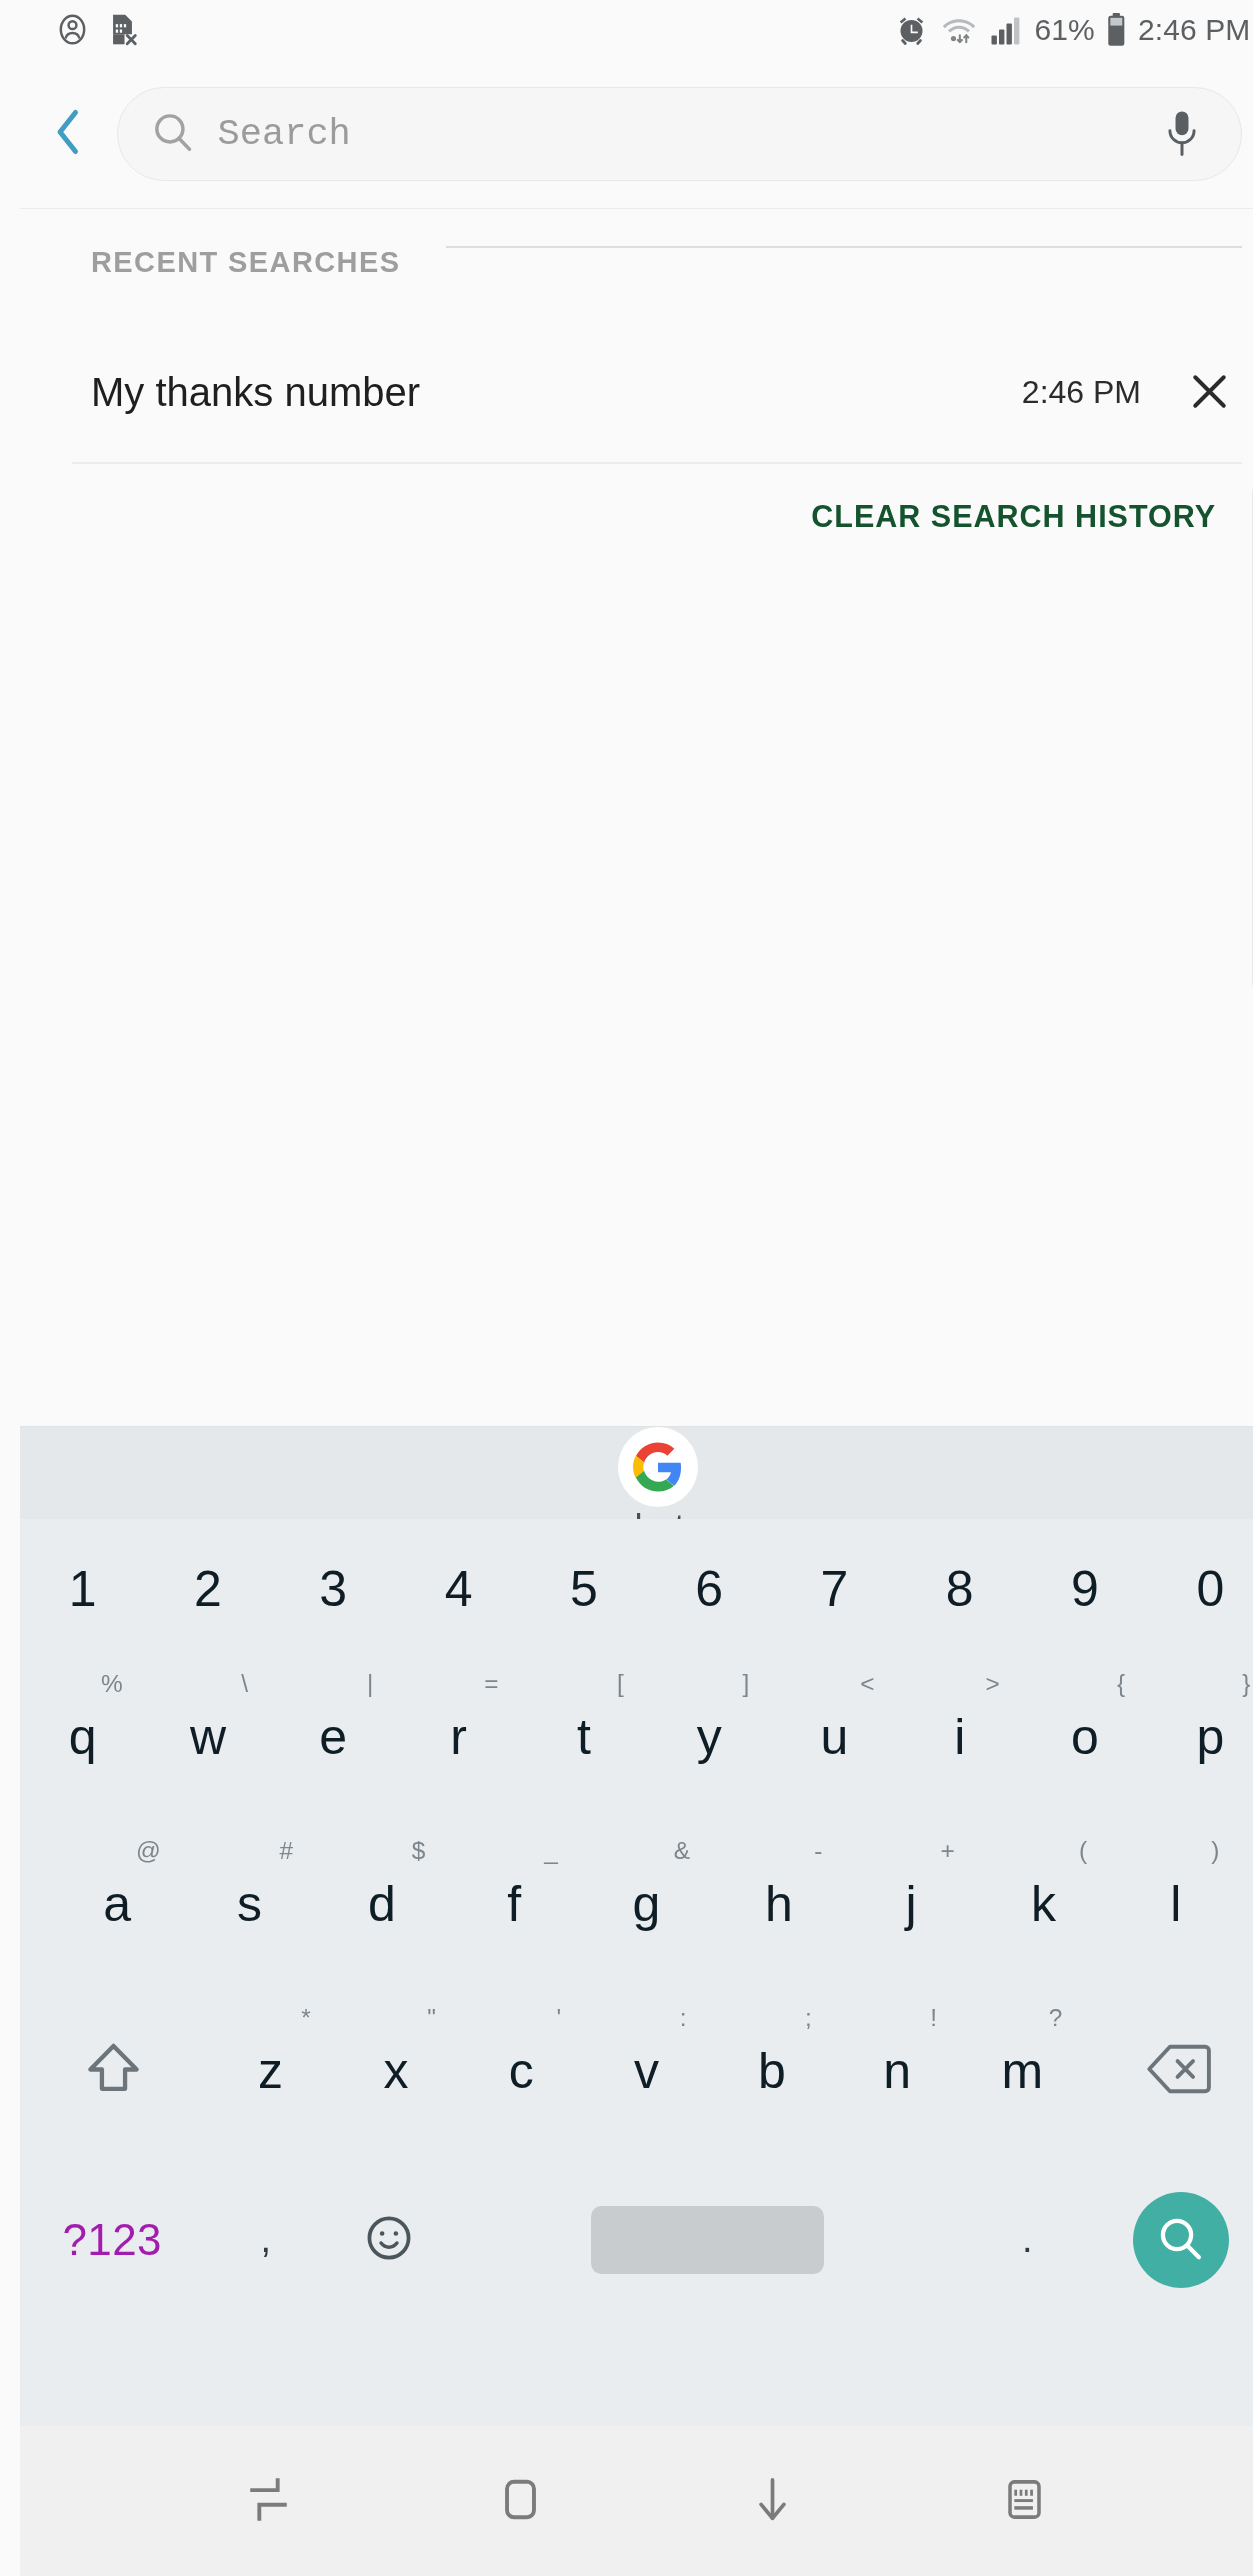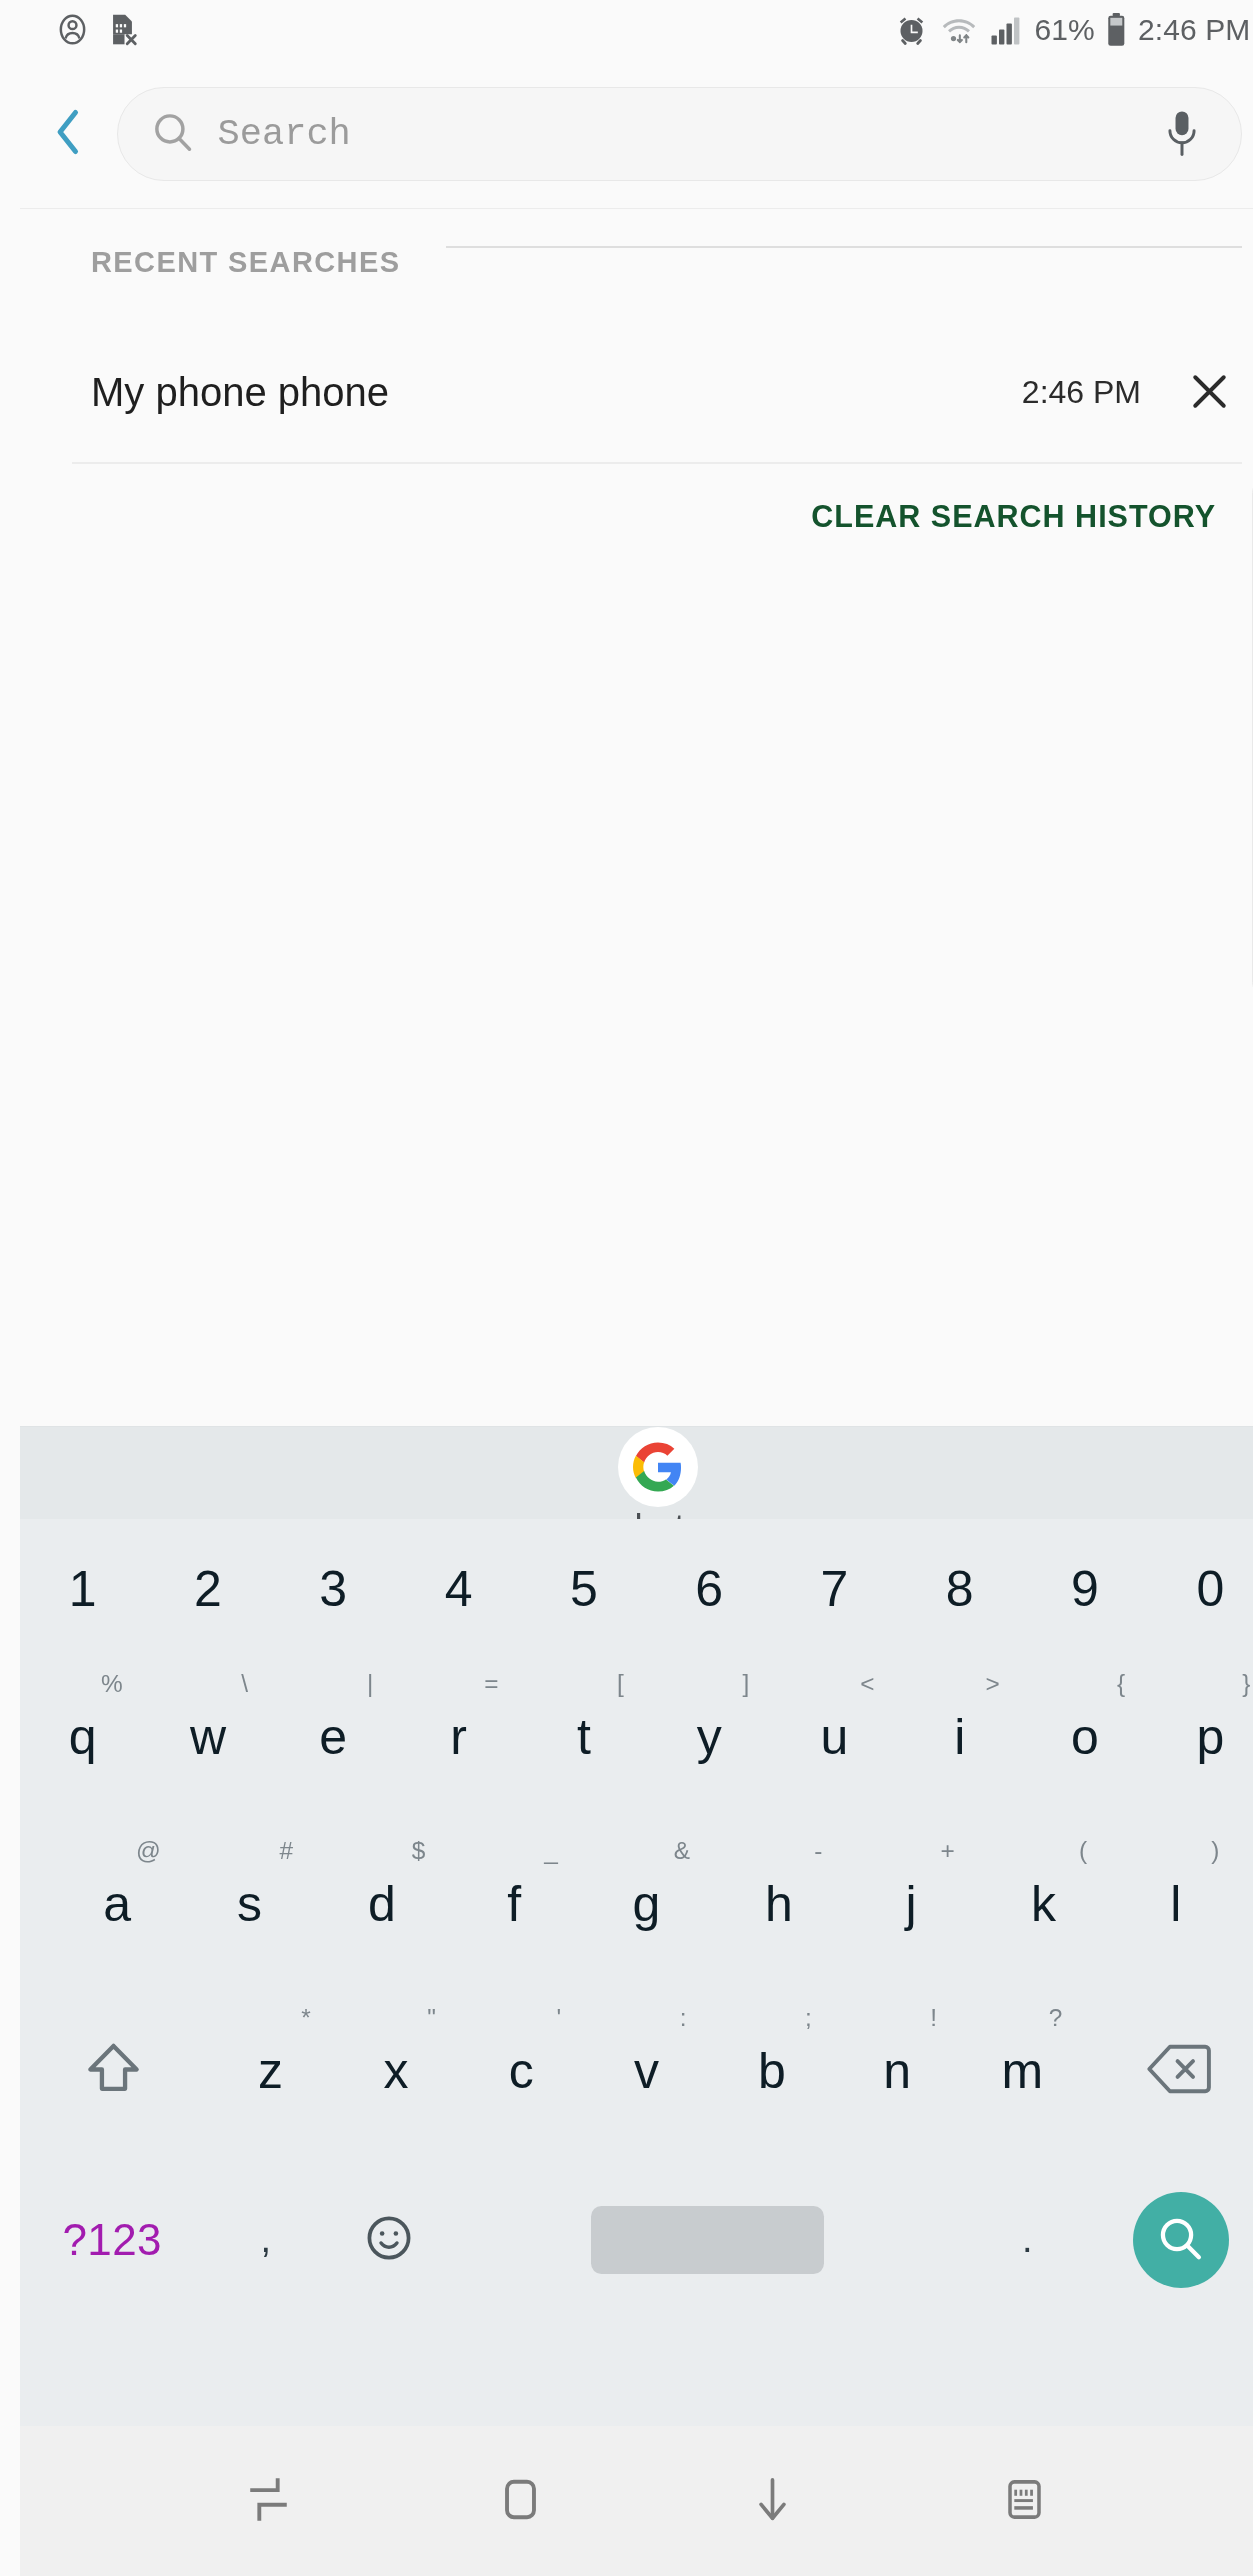--- a/index.html
+++ b/index.html
@@ -241,21 +241,21 @@
   </div>
 
   <div class="content">
 
     <div class="section-head">
       <div class="section-title">RECENT SEARCHES</div>
       <div class="section-rule"></div>
     </div>
 
     <div class="history-row">
-      <div class="history-label">My phone phone</div>
+      <div class="history-label">My thanks number</div>
       <div class="history-time">2:46 PM</div>
       <div class="history-x">
         <span>
           <svg width="45" height="45" viewBox="0 0 24 24" fill="none">
             <path d="M4.4 4.4L19.6 19.6M19.6 4.4L4.4 19.6" stroke="#2b2b2b" stroke-width="2.1" stroke-linecap="round"></path>
           </svg>
         </span>
       </div>
     </div>
 

